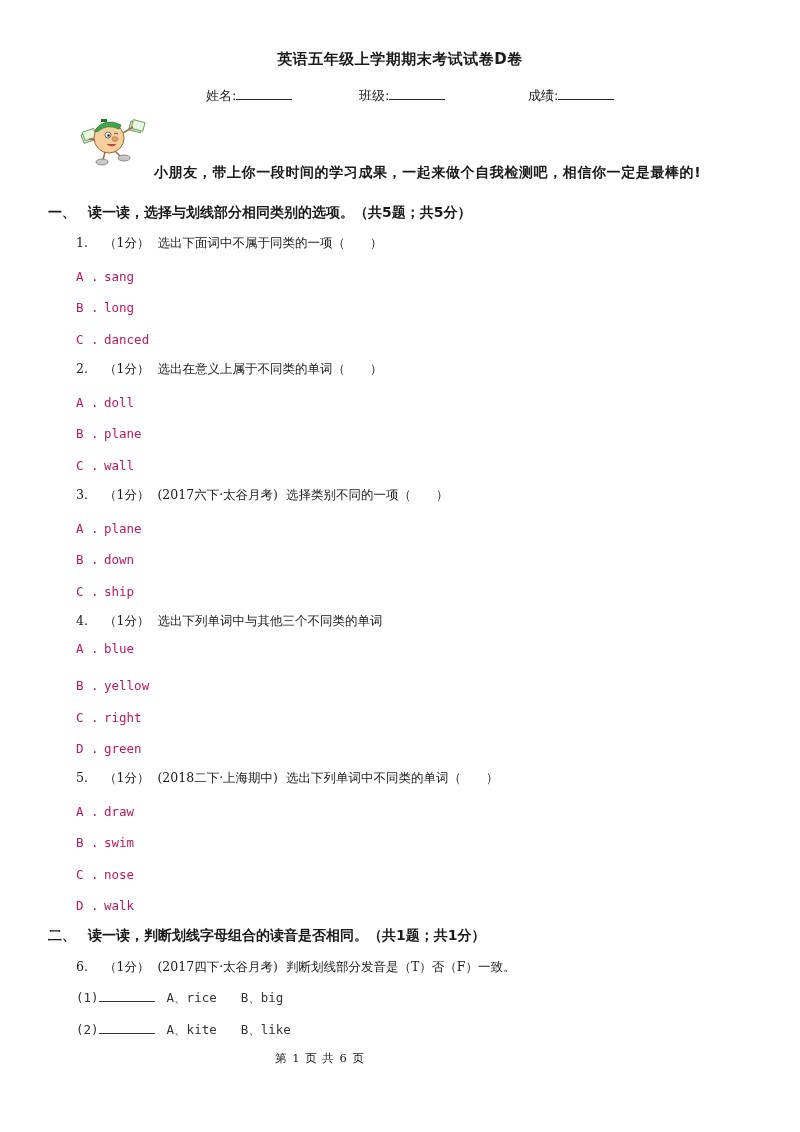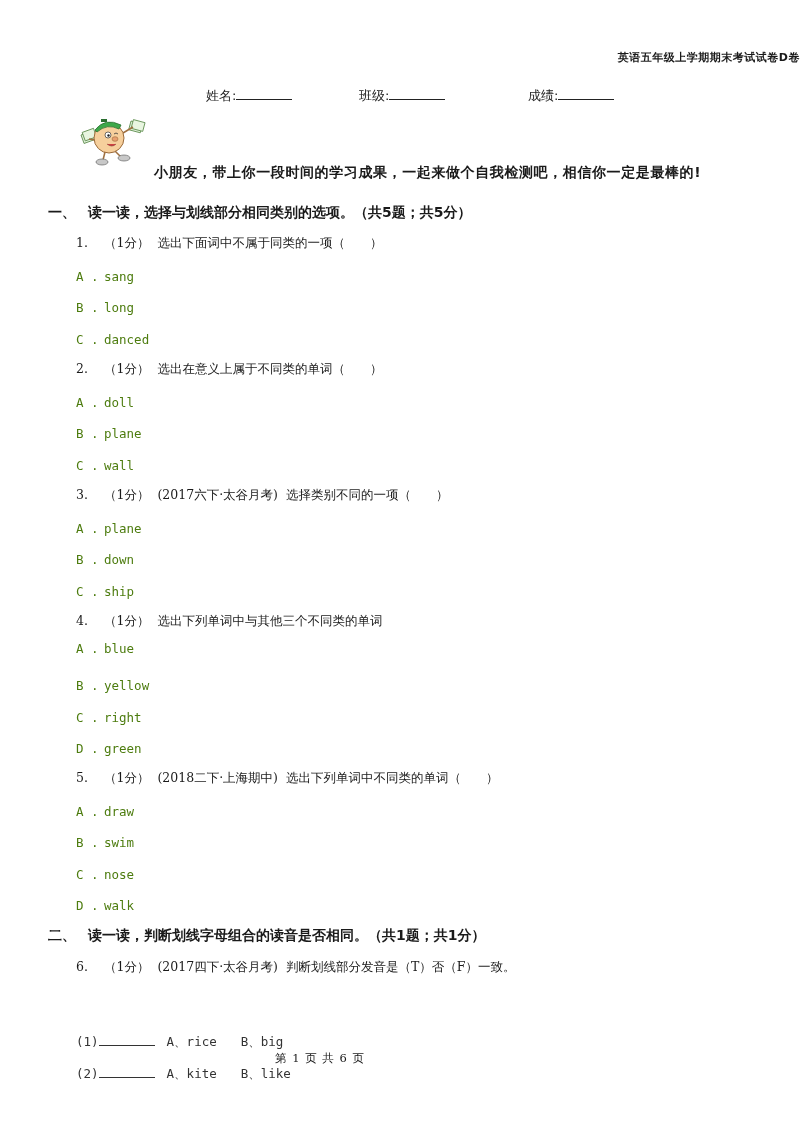--- a/index.html
+++ b/index.html
@@ -11,24 +11,24 @@
       width: 800px;
       height: 1132px;
       position: relative;
       overflow: hidden;
       font-family: "DejaVu Serif", "Liberation Serif", serif;
       color: #1a1a1a;
     }
     .abs { position: absolute; white-space: nowrap; }
     .title {
       left: 0; width: 800px; top: 50px;
-      text-align: right;
+      text-align: center;
       font-family: "DejaVu Sans", "Liberation Sans", sans-serif;
       font-weight: bold;
-      font-size: 11px;
+      font-size: 15px;
       letter-spacing: 0.5px;
     }
     .info-row {
       top: 87px;
       font-size: 13px;
       font-family: "DejaVu Sans", "Liberation Sans", sans-serif;
     }
     .info-row .blank {
       display: inline-block;
       width: 56px;
@@ -54,29 +54,28 @@
     .question {
       left: 76px;
       font-size: 12.5px;
     }
     .question .qn { display: inline-block; width: 28px; }
     .question .score { display: inline-block; margin-right: 8px; }
     .option {
       left: 76px;
       font-size: 12.5px;
       font-family: "DejaVu Sans Mono", "Liberation Mono", monospace;
-      color: #4d7c0f;
+      color: #be185d;
     }
     .option .letter { display: inline-block; width: 28px; }
     .sub {
       left: 76px;
       font-size: 12.5px;
       font-family: "DejaVu Sans Mono", "Liberation Mono", monospace;
       color: #333;
-      margin-top: 44px;
     }
     .sub .blank {
       display: inline-block;
       width: 56px;
       border-bottom: 1px solid #333;
       height: 11px;
       margin-right: 12px;
     }
     .sub .choice { display: inline-block; margin-right: 24px; }
     .footer {

